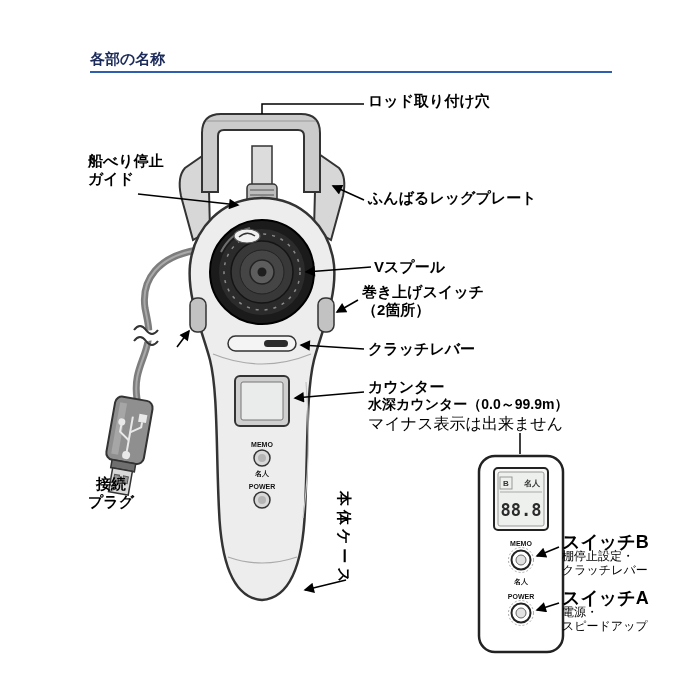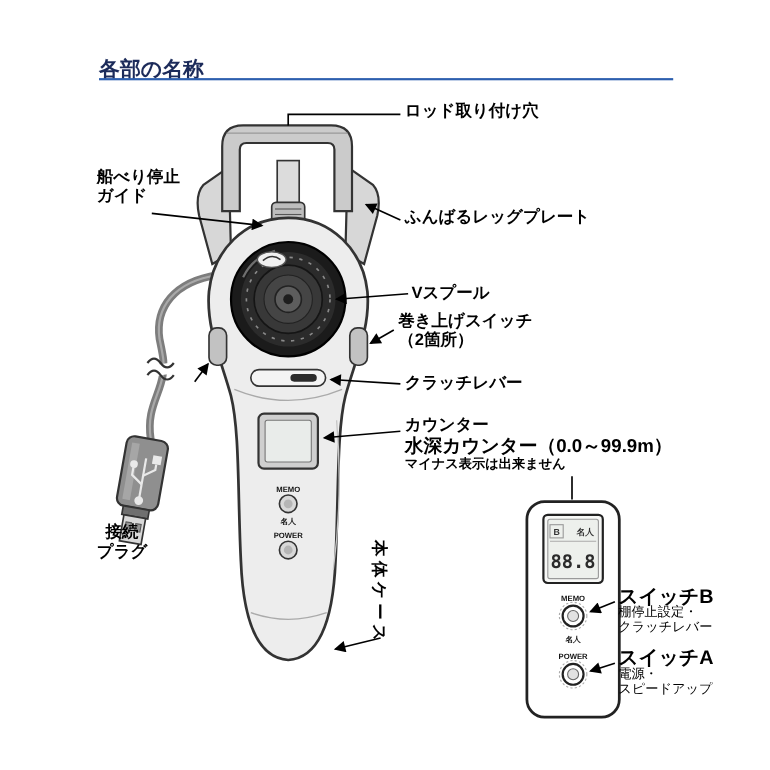--- a/index.html
+++ b/index.html
@@ -1,23 +1,23 @@
 <!DOCTYPE html>
 <html><head>
 <meta charset="utf-8">
 <style>
   html,body{margin:0;padding:0;}
   body{width:700px;height:700px;background:#ffffff;position:relative;overflow:hidden;
        font-family:"Liberation Sans",sans-serif;}
   .stage{position:absolute;left:0;top:0;}
-  .page-title{position:absolute;left:90px;top:50px;font-size:19px;font-weight:700;color:#1c2b5a;}
+  .page-title{position:absolute;left:90px;top:50px;font-size:15px;font-weight:700;color:#1c2b5a;}
   .title-rule{position:absolute;left:90px;top:71px;width:522px;height:2px;background:#2d5fae;}
   .lbl{position:absolute;font-weight:700;font-size:15px;color:#000;white-space:nowrap;line-height:1.1;}
-  .lbl.sub{font-size:17px;}
-  .lbl.note{font-weight:700;font-size:12px;}
+  .lbl.sub{font-size:14px;}
+  .lbl.note{font-weight:400;font-size:16px;}
   .lbl.small{font-weight:400;font-size:12px;}
   .lbl.mid{font-size:18px;}
   .lbl.vertical{transform:rotate(90deg);transform-origin:0 0;letter-spacing:4px;}
   .tiny{font-family:"Liberation Sans",sans-serif;font-size:7px;font-weight:700;fill:#111;}
   .lcd-small{font-family:"Liberation Sans",sans-serif;font-size:8px;font-weight:700;fill:#333;}
   .lcd-value{font-family:"DejaVu Sans Mono",monospace;font-size:17px;font-weight:700;fill:#2b2b2b;}
 </style>
 </head>
 <body>
 

